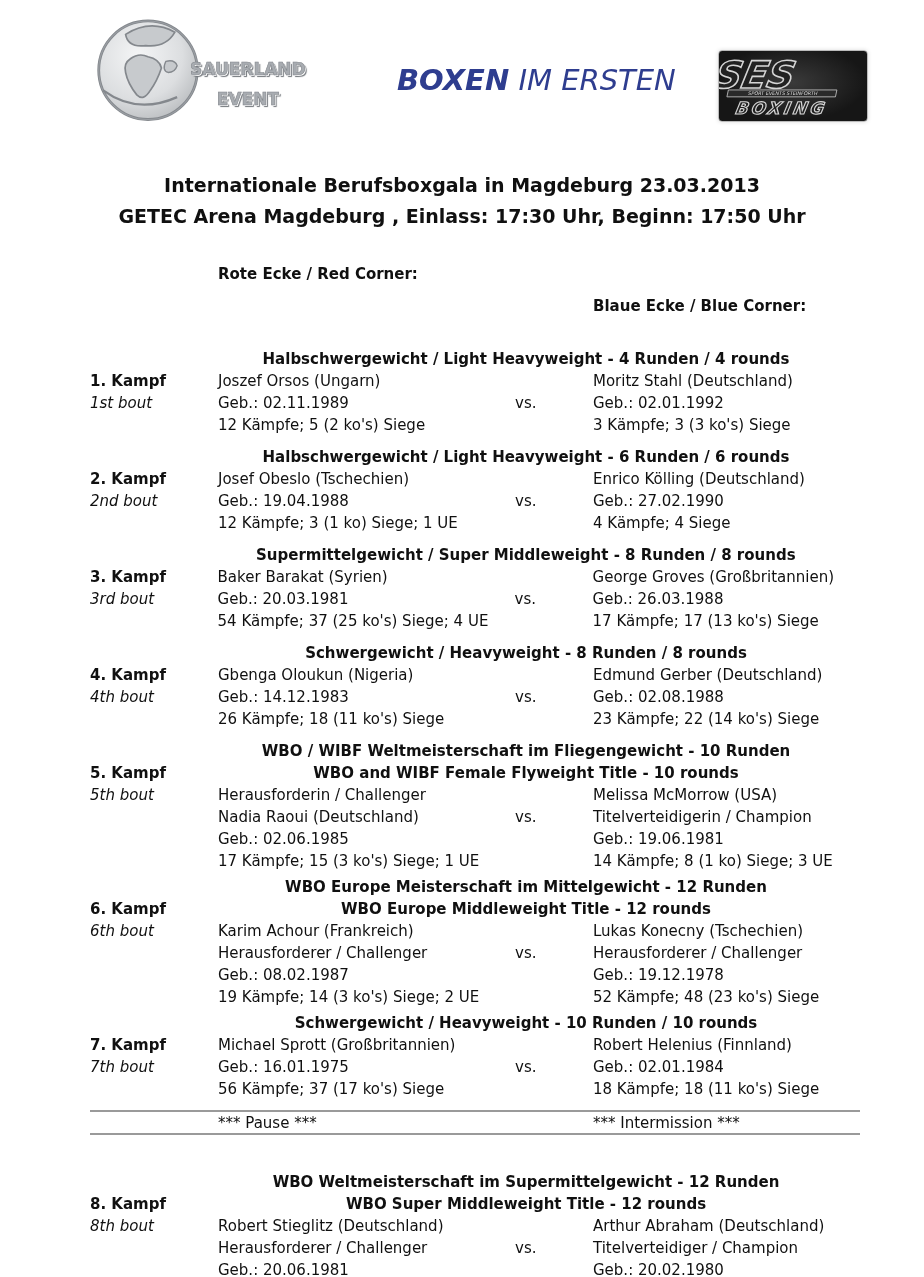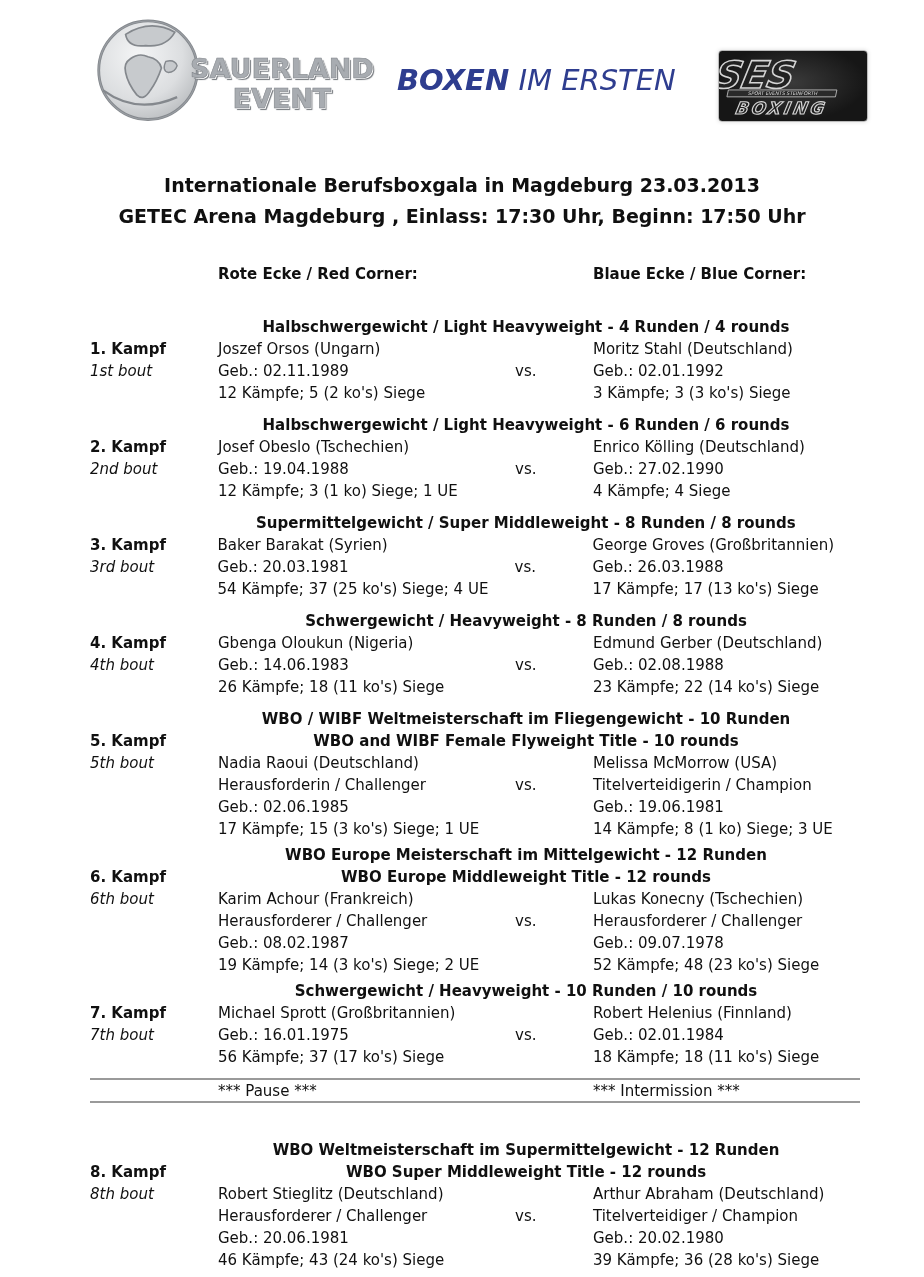--- a/index.html
+++ b/index.html
@@ -8,21 +8,21 @@
     width:924px; height:1277px; position:relative; overflow:hidden;
     font-family:"DejaVu Sans","Liberation Sans",sans-serif;
     color:#101010; font-size:15px;
   }
   
   .header { position:relative; height:150px; }
   .sauerland-logo { position:absolute; left:92px; top:12px; width:260px; height:115px; }
   .sauerland-globe { position:absolute; left:0; top:0; width:112px; height:112px; }
   .sauerland-text { position:absolute; left:98px; top:42px; text-align:center; }
   .sauerland-line {
-    font-weight:bold; font-size:27px; letter-spacing:0px; line-height:30px;
+    font-weight:bold; font-size:17px; letter-spacing:0px; line-height:30px;
     color:#a8acb1; text-shadow:1px 1px 0 #ffffff, 2px 2px 1px #73777c;
     -webkit-text-stroke:0.6px #83878c;
   }
   .boxen-logo {
     position:absolute; left:397px; top:63px;
     font-style:italic; font-size:29px; color:#2e3d8f; white-space:nowrap;
   }
   .boxen-bold { font-weight:800; }
   .boxen-rest { font-weight:500;text-align:center; }
   .ses-logo {
@@ -32,21 +32,21 @@
     display:flex; align-items:center; justify-content:center;
   }
   
   .event-title { padding-top:20px; text-align:center; font-weight:bold; font-size:19px; line-height:31px; }
   
   .card { margin-left:90px; width:744px; }
   .corners-row { display:flex; margin-top:33px; font-weight:bold; }
   .corners-row .spacer { width:128px; }
   .corners-row .red-h { width:297px; }
   .corners-row .vs-sp { width:78px; }
-  .corners-row .blue-h { flex:1; }
+  .corners-row .blue-h { flex:1;margin-top:32px; }
   .bouts { margin-top:33px; }
   .bout { display:flex; margin-bottom:10px; line-height:22px; }
   .bout.tight { margin-bottom:4px; }
   .bout-label { width:128px;margin-top:22px; }
   .kampf { font-weight:bold; }
   .bout-en { font-style:italic; }
   .bout-body { flex:1; }
   .bout-title { text-align:center; font-weight:bold; }
   .fight-row { display:flex; }
   .fighter.red { width:297px; }
@@ -194,21 +194,21 @@
     <section class="bout">
       <div class="bout-label">
         <div class="kampf">4. Kampf</div>
         <div class="bout-en">4th bout</div>
       </div>
       <div class="bout-body">
         <div class="bout-title">Schwergewicht / Heavyweight - 8 Runden / 8 rounds</div>
         <div class="fight-row">
           <div class="fighter red">
             <div class="fline">Gbenga Oloukun (Nigeria)</div>
-            <div class="fline">Geb.: 14.06.1983</div>
+            <div class="fline">Geb.: 14.12.1983</div>
             <div class="fline">26 Kämpfe; 18 (11 ko's) Siege</div>
           </div>
           <div class="vs">vs.</div>
           <div class="fighter blue">
             <div class="fline">Edmund Gerber (Deutschland)</div>
             <div class="fline">Geb.: 02.08.1988</div>
             <div class="fline">23 Kämpfe; 22 (14 ko's) Siege</div>
           </div>
         </div>
       </div>
@@ -217,22 +217,22 @@
     <section class="bout tight">
       <div class="bout-label">
         <div class="kampf">5. Kampf</div>
         <div class="bout-en">5th bout</div>
       </div>
       <div class="bout-body">
         <div class="bout-title">WBO / WIBF Weltmeisterschaft im Fliegengewicht - 10 Runden</div>
         <div class="bout-title">WBO and WIBF Female Flyweight Title - 10 rounds</div>
         <div class="fight-row">
           <div class="fighter red">
+            <div class="fline">Herausforderin / Challenger</div>
             <div class="fline">Nadia Raoui (Deutschland)</div>
-            <div class="fline">Herausforderin / Challenger</div>
             <div class="fline">Geb.: 02.06.1985</div>
             <div class="fline">17 Kämpfe; 15 (3 ko's) Siege; 1 UE</div>
           </div>
           <div class="vs">vs.</div>
           <div class="fighter blue">
             <div class="fline">Melissa McMorrow (USA)</div>
             <div class="fline">Titelverteidigerin / Champion</div>
             <div class="fline">Geb.: 19.06.1981</div>
             <div class="fline">14 Kämpfe; 8 (1 ko) Siege; 3 UE</div>
           </div>
@@ -252,21 +252,21 @@
           <div class="fighter red">
             <div class="fline">Karim Achour (Frankreich)</div>
             <div class="fline">Herausforderer / Challenger</div>
             <div class="fline">Geb.: 08.02.1987</div>
             <div class="fline">19 Kämpfe; 14 (3 ko's) Siege; 2 UE</div>
           </div>
           <div class="vs">vs.</div>
           <div class="fighter blue">
             <div class="fline">Lukas Konecny (Tschechien)</div>
             <div class="fline">Herausforderer / Challenger</div>
-            <div class="fline">Geb.: 09.07.1978</div>
+            <div class="fline">Geb.: 19.12.1978</div>
             <div class="fline">52 Kämpfe; 48 (23 ko's) Siege</div>
           </div>
         </div>
       </div>
     </section>
 
     <section class="bout">
       <div class="bout-label">
         <div class="kampf">7. Kampf</div>
         <div class="bout-en">7th bout</div>

